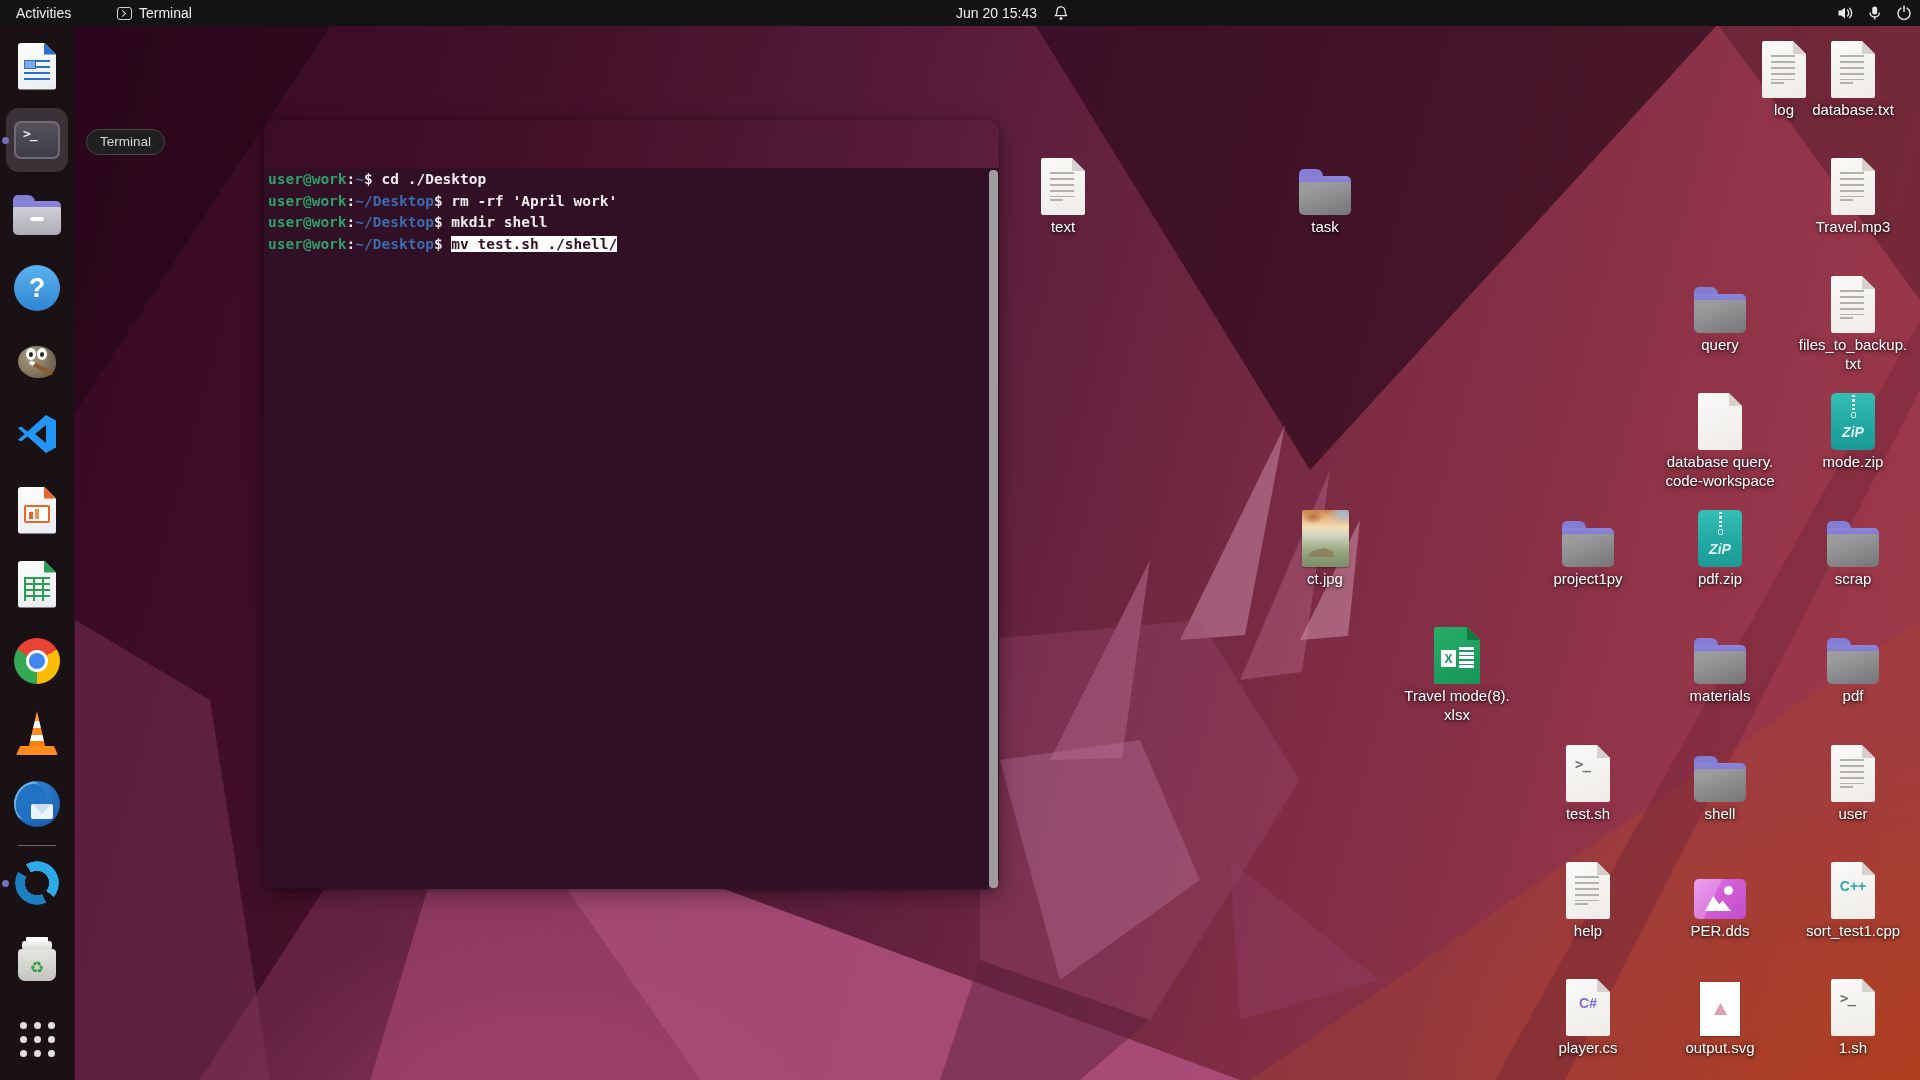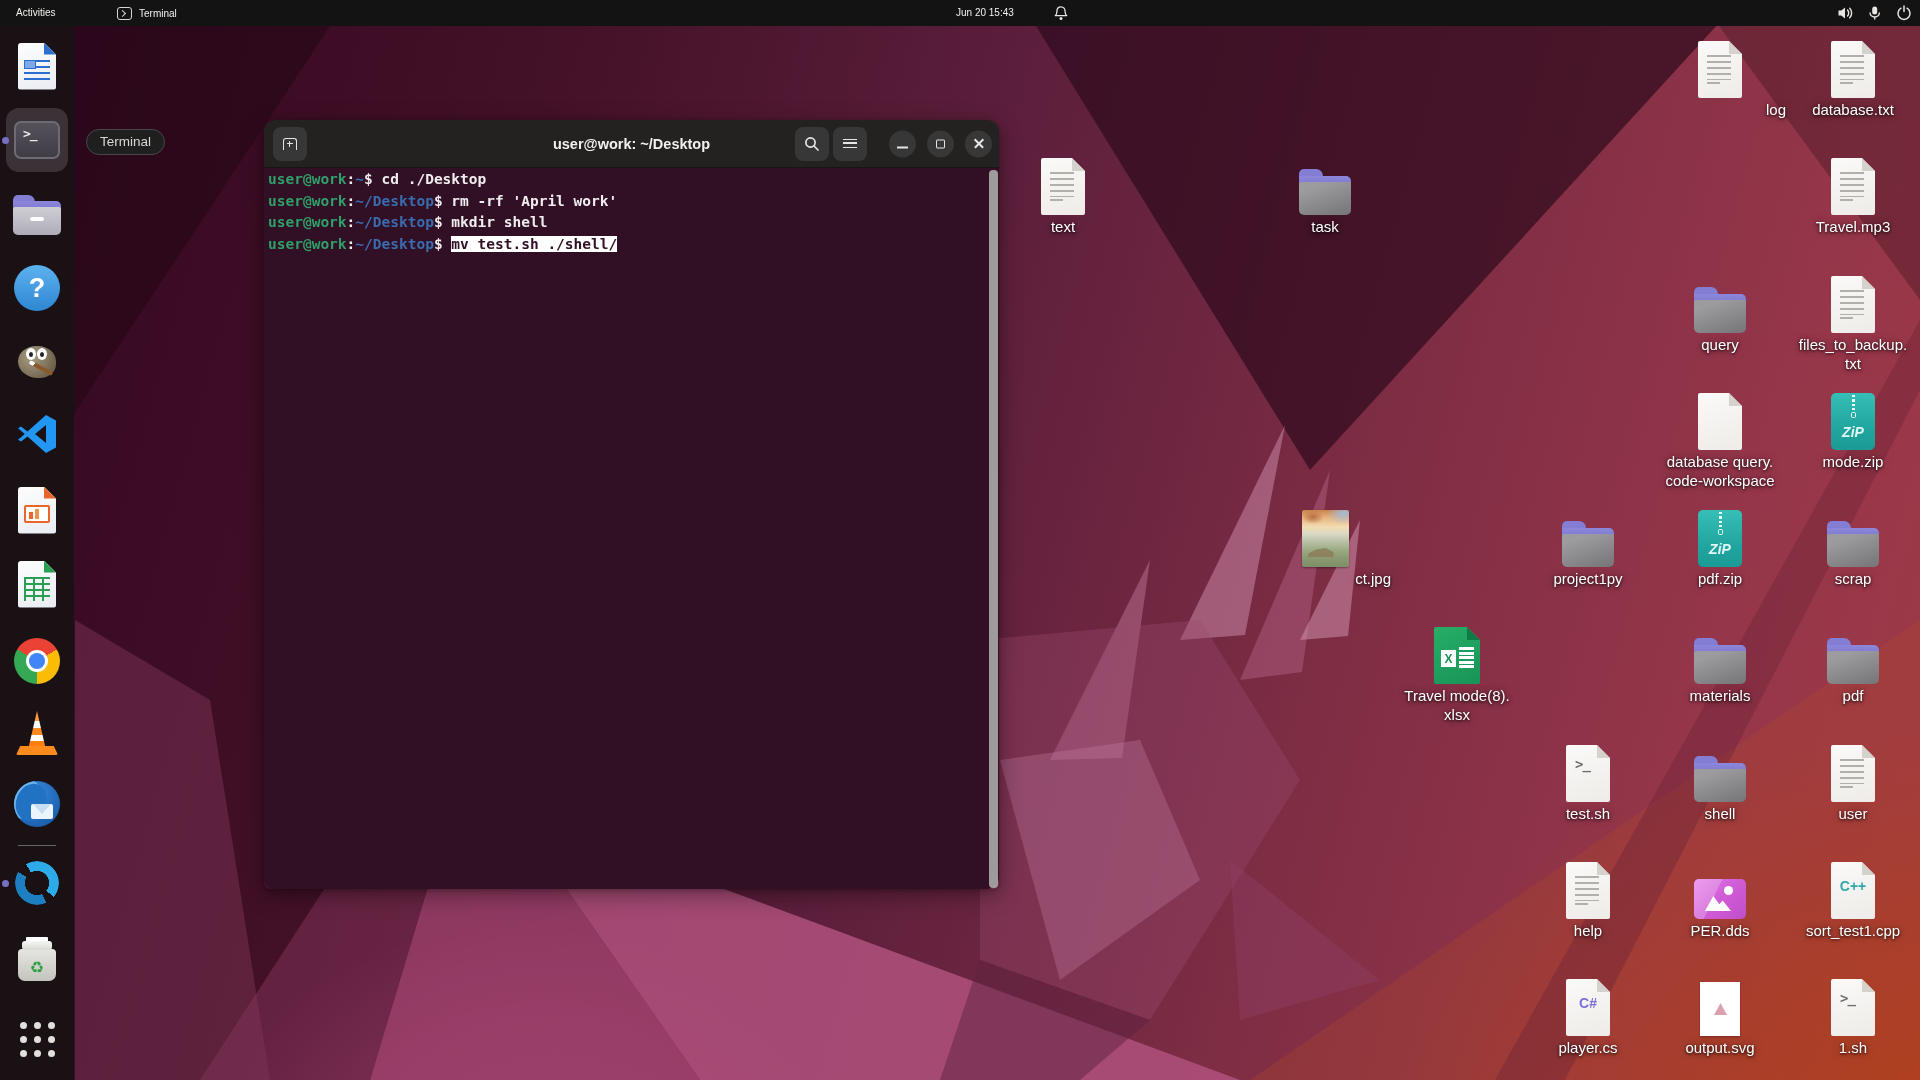--- a/index.html
+++ b/index.html
@@ -9,21 +9,21 @@
   
   #wallpaper { position:absolute; inset:0;
     background:
       radial-gradient(1100px 750px at 103% 106%, #b23c12 0%, rgba(178,60,18,0) 55%),
       radial-gradient(430px 340px at 27% 108%, rgba(175,72,117,.6) 0%, rgba(169,70,113,.35) 45%, rgba(164,67,110,0) 72%),
       linear-gradient(105deg, #350721 0%, #431128 26%, #5d1f3c 48%, #7e2d44 68%, #96364a 86%, #a03a47 100%);
   }
   #wallpaper svg { position:absolute; inset:0; }
 
   
-  #topbar { position:absolute; left:0; top:0; width:1920px; height:26px; background:#131313; color:#f2f0ee; font-size:10px; }
+  #topbar { position:absolute; left:0; top:0; width:1920px; height:26px; background:#131313; color:#f2f0ee; font-size:14px; }
   #activities { position:absolute; left:16px; top:0; height:26px; line-height:26px; }
   #topbar-app { position:absolute; left:117px; top:0; height:26px; display:flex; align-items:center; gap:7px; }
   .mini-term { width:15px; height:13px; border:1px solid #d8d6d3; border-radius:3px; position:relative; }
   .mini-term::after { content:""; position:absolute; left:2px; top:3px; width:4px; height:4px; border-left:1.5px solid #d8d6d3; border-bottom:1.5px solid #d8d6d3; transform:rotate(-135deg); }
   #clock { position:absolute; left:956px; top:0; height:26px; line-height:26px; }
   #bell { position:absolute; left:1053px; top:5px; }
   #status-icons { position:absolute; right:8px; top:0; height:26px; display:flex; align-items:center; gap:13px; }
 
   
   #dock { position:absolute; left:0; top:26px; width:74px; height:1054px; background:#1a1115; }
@@ -183,21 +183,21 @@
       <polygon points="980,640 1200,620 1300,780 1150,1020 980,960" fill="#9a4a70" opacity="0.35"></polygon>
       <polygon points="1000,760 1140,740 1200,880 1060,980" fill="#c07ba0" opacity="0.35"></polygon>
       <polygon points="980,960 1150,1020 1080,1080 940,1080" fill="#5e2240" opacity="0.5"></polygon>
       <polygon points="1360,520 1300,640 1348,636" fill="#d598b4" opacity="0.5"></polygon>
       <polygon points="1230,860 1380,980 1240,1020" fill="#8d3f63" opacity="0.45"></polygon>
       <polygon points="70,26 330,26 70,420" fill="#1f0513" opacity="0.5"></polygon>
     </svg>
   </div>
 
   <div id="desktop-icons">
-      <div class="dicon" style="left: 1654px; top: 32px; text-align: right;">
+      <div class="dicon" style="left: 1718px; top: 32px;">
         <div class="ibox">
           <div class="pg">
             <div class="fold"></div>
             <div class="lines"></div>
             <div class="lines2"></div>
           </div>
         </div>
         <div class="lbl">
           <div>log</div>
         </div>
@@ -291,21 +291,21 @@
           <div class="zip">
             <div class="zp"></div>
             <div class="pull"></div>
             <div class="zt">ZiP</div>
           </div>
         </div>
         <div class="lbl">
           <div>mode.zip</div>
         </div>
       </div>
-      <div class="dicon" style="left: 1259px; top: 501px; text-align: right;">
+      <div class="dicon" style="left: 1259px; top: 501px;">
         <div class="ibox">
           <div class="photo"></div>
         </div>
         <div class="lbl">
           <div>ct.jpg</div>
         </div>
       </div>
       <div class="dicon" style="left: 1522px; top: 501px;">
         <div class="ibox">
           <div class="folder">
@@ -477,44 +477,20 @@
             <div class="gly">&gt;_</div>
           </div>
         </div>
         <div class="lbl">
           <div>1.sh</div>
         </div>
       </div>
     </div>
 
   <div id="term">
-    <div id="term-header">
-      <div id="term-title">user@work: ~/Desktop</div>
-      <div class="hbtn sq" id="btn-newtab">
-          <span class="glyph-newtab"></span>
-        </div>
-      <div class="hbtn sq" id="btn-search">
-        <svg class="sico" width="16" height="16" viewBox="0 0 16 16">
-            <circle cx="6.5" cy="6.5" r="4.6" fill="none" stroke="#e8e6e4" stroke-width="1.7"></circle>
-            <line x1="10" y1="10" x2="14" y2="14" stroke="#e8e6e4" stroke-width="1.7" stroke-linecap="round"></line>
-          </svg>
-      </div>
-      <div class="hbtn sq" id="btn-menu">
-          <span class="glyph-burger"></span>
-        </div>
-      <div class="hbtn ci" id="btn-min">
-          <span class="glyph-min"></span>
-        </div>
-      <div class="hbtn ci" id="btn-max">
-          <span class="glyph-max"></span>
-        </div>
-      <div class="hbtn ci" id="btn-close">
-          <span class="glyph-x"></span>
-        </div>
-    </div>
     <div id="term-body">
       <div id="term-lines"><div class="tl"><span class="u">user@work</span><span class="t">:</span><span class="p">~</span><span class="t">$ </span><span class="t">cd ./Desktop</span></div><div class="tl"><span class="u">user@work</span><span class="t">:</span><span class="p">~/Desktop</span><span class="t">$ </span><span class="t">rm -rf 'April work'</span></div><div class="tl"><span class="u">user@work</span><span class="t">:</span><span class="p">~/Desktop</span><span class="t">$ </span><span class="t">mkdir shell</span></div><div class="tl"><span class="u">user@work</span><span class="t">:</span><span class="p">~/Desktop</span><span class="t">$ </span><span class="sel">mv test.sh ./shell/</span></div></div>
       <div id="term-scrollbar"></div>
     </div>
   </div>
 
   <div id="dock">
       <div class="dock-item" style="top: 3px;">
         <div class="ic">
           <div class="lo lo-writer">

